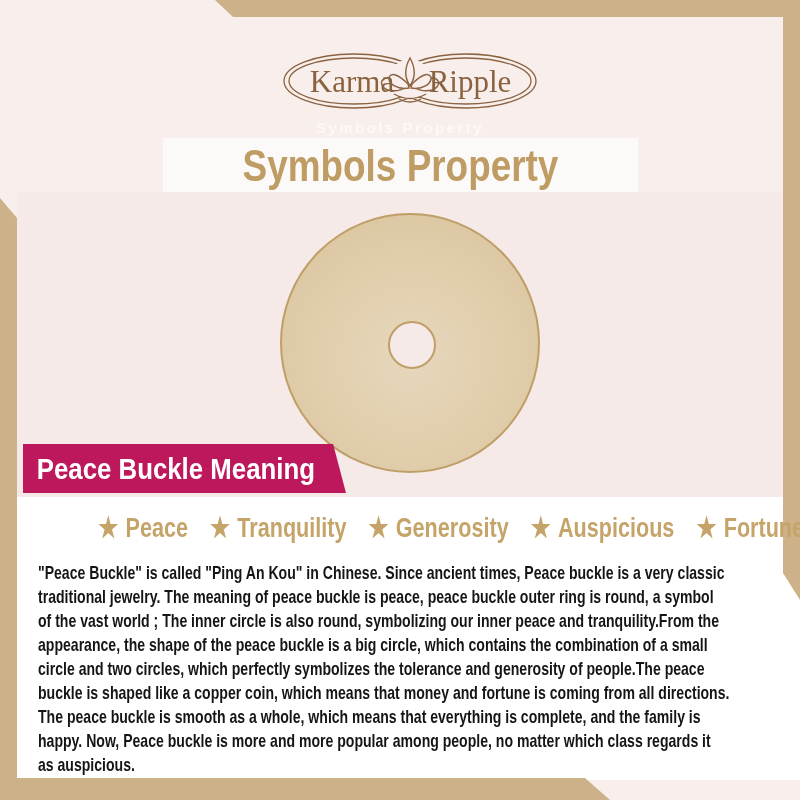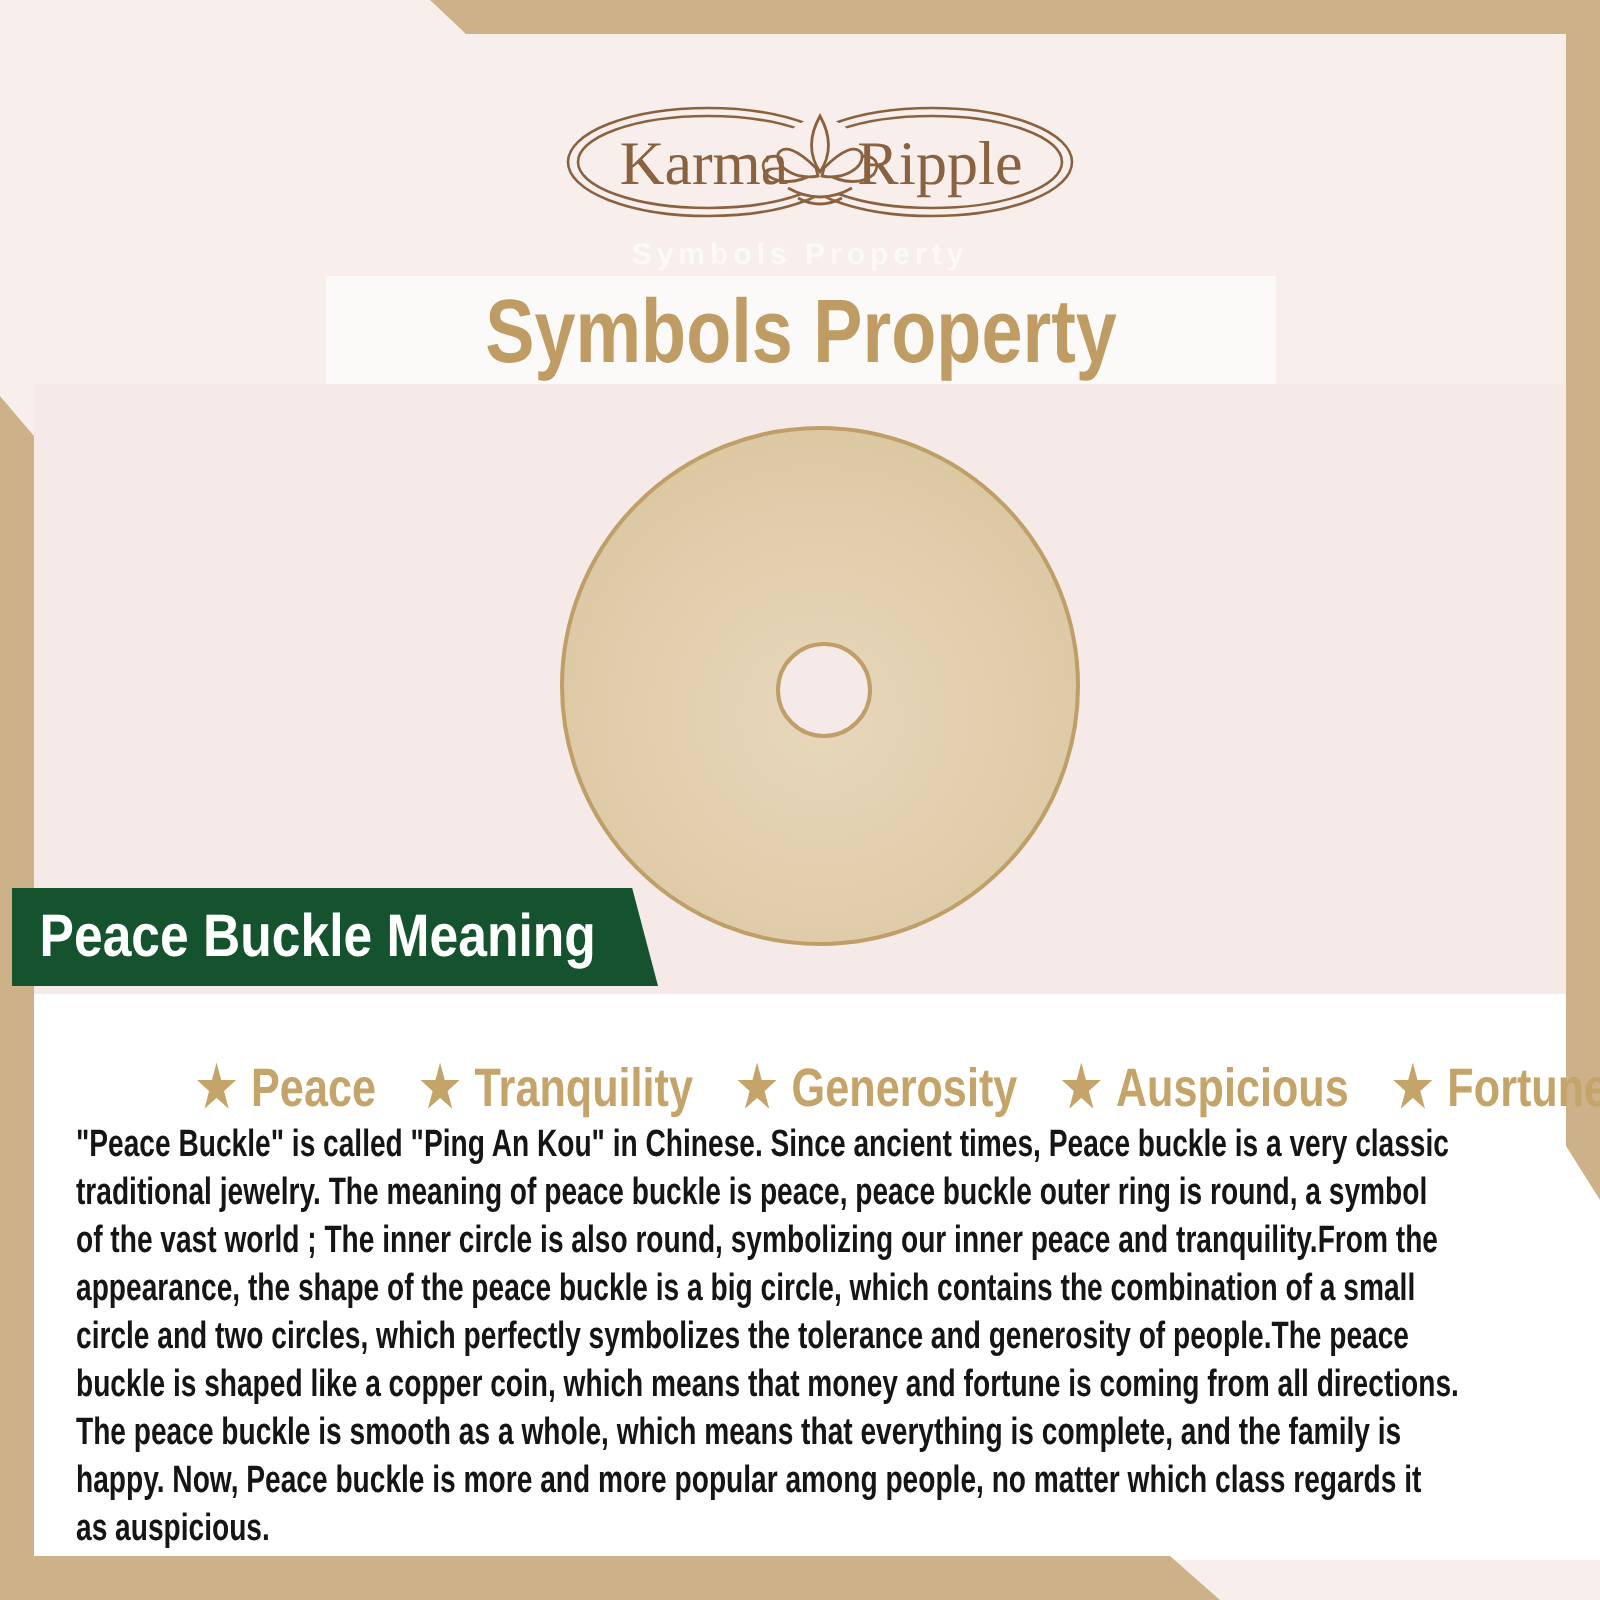--- a/index.html
+++ b/index.html
@@ -32,27 +32,27 @@
   .frame-top{left:0;top:0;width:800px;height:17px;
     clip-path:polygon(215px 0,800px 0,800px 17px,233px 17px);}
   .frame-right{left:783px;top:0;width:17px;height:600px;
     clip-path:polygon(0 0,17px 0,17px 600px,0 573px);}
   .frame-left{left:0;top:198px;width:17px;height:602px;
     clip-path:polygon(0 0,17px 20px,17px 602px,0 602px);}
   .frame-bottom{left:0;top:778px;width:610px;height:22px;
     clip-path:polygon(0 0,585px 0,610px 22px,0 22px);}
 
   
-  .ribbon{position:absolute;left:6px;top:444px;width:323px;height:49px;background:#14532d;
+  .ribbon{position:absolute;left:23px;top:444px;width:323px;height:49px;background:#be185d;
     clip-path:polygon(0 0,96% 0,100% 100%,0 100%);z-index:4;}
   .ribbon-label{display:inline-block;padding-left:16px;line-height:49px;color:#ffffff;
     font-size:30px;font-weight:bold;white-space:nowrap;transform:scaleX(.86);transform-origin:0 50%;}
 
   
-  .attributes-row{position:absolute;left:0;top:529px;width:800px;text-align:center;z-index:4;}
+  .attributes-row{position:absolute;left:0;top:513px;width:800px;text-align:center;z-index:4;}
   .attributes-inner{display:inline-block;white-space:nowrap;transform:scaleX(.8);transform-origin:50% 50%;
     color:#c5a469;font-size:27px;font-weight:bold;line-height:30px;}
   .attr{margin:0 10px;}
   .attr .star{margin-right:9px;font-size:28px;}
 
   
   .paragraph{position:absolute;left:38px;top:561px;z-index:4;}
   .para-line{font-size:19px;font-weight:bold;color:#151515;line-height:24px;white-space:nowrap;
     transform:scaleX(.74);transform-origin:0 50%;}
 </style>

